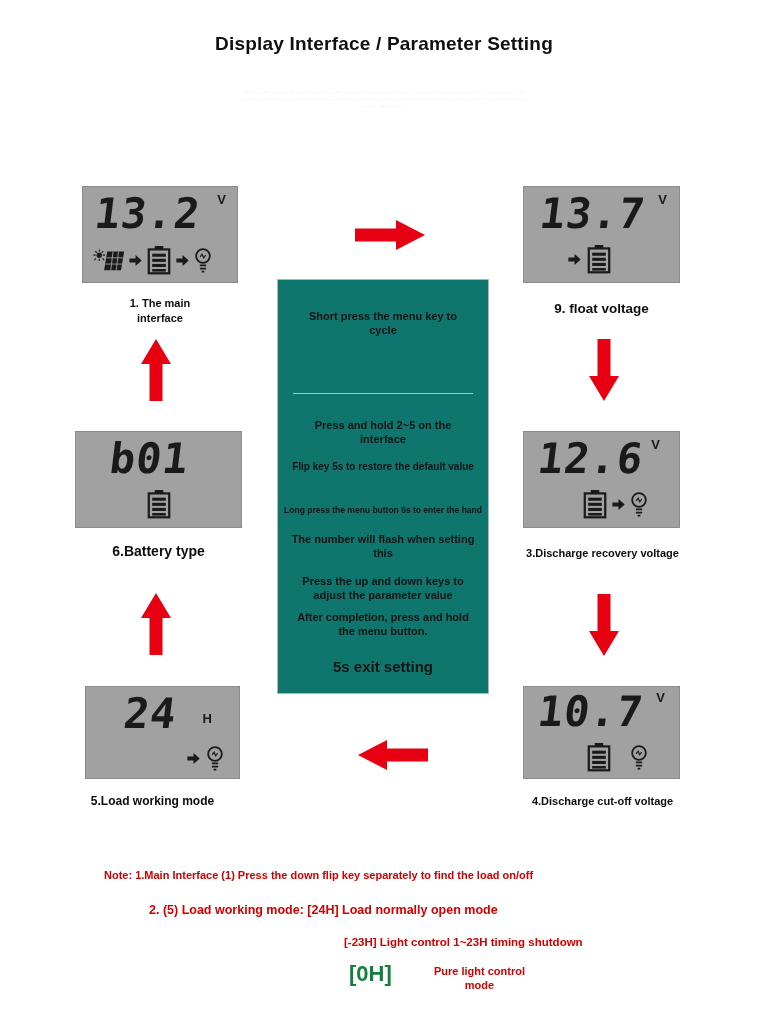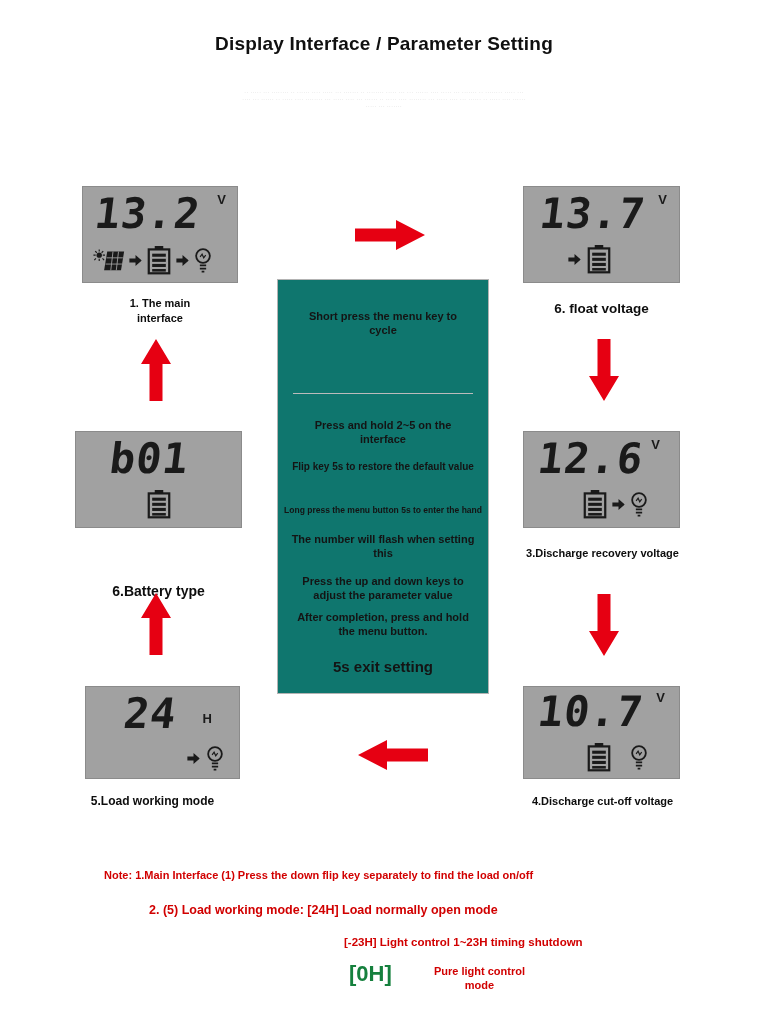--- a/index.html
+++ b/index.html
@@ -106,21 +106,21 @@
     <span class="unit" style="right:12px;top:5px;">V</span>
     <div class="iconrow" style="left:44px;bottom:8px;gap:5px;">
       <svg width="13" height="11" viewBox="0 0 16 14">
           <use href="#sym-arrow"></use>
         </svg>
       <svg width="26" height="29" viewBox="0 0 30 34">
           <use href="#sym-battery"></use>
         </svg>
     </div>
   </div>
-  <div class="plabel" style="left:523px;top:301px;width:157px;font-size:13.5px;">6. float voltage</div>
+  <div class="plabel" style="left:523px;top:301px;width:157px;font-size:13.5px;">9. float voltage</div>
 
   <div class="lcd" style="left:523px;top:431px;width:157px;height:97px;">
     <span class="digits" style="left:14px;top:6px;font-size:42px;">12.6</span>
     <span class="unit" style="right:19px;top:5px;">V</span>
     <div class="iconrow" style="left:58px;bottom:8px;gap:4px;">
       <svg width="26" height="29" viewBox="0 0 30 34">
           <use href="#sym-battery"></use>
         </svg>
       <svg width="13" height="11" viewBox="0 0 16 14">
           <use href="#sym-arrow"></use>
@@ -161,21 +161,21 @@
   <div class="plabel" style="left:75px;top:794px;width:155px;font-size:12px;">5.Load working mode</div>
 
   <div class="lcd" style="left:75px;top:431px;width:167px;height:97px;">
     <span class="digits" style="left:34px;top:6px;font-size:42px;">b01</span>
     <div class="iconrow" style="left:50%;transform:translateX(-50%);bottom:8px;">
       <svg width="26" height="29" viewBox="0 0 30 34">
           <use href="#sym-battery"></use>
         </svg>
     </div>
   </div>
-  <div class="plabel" style="left:75px;top:543px;width:167px;font-size:14px;margin-top:40px;">6.Battery type</div>
+  <div class="plabel" style="left:75px;top:543px;width:167px;font-size:14px;">6.Battery type</div>
 
   <svg class="flow" style="left:355px;top:220px;" width="70" height="30" viewBox="0 0 70 30">
       <use href="#sym-flow-right"></use>
     </svg>
   <svg class="flow" style="left:589px;top:339px;" width="30" height="62" viewBox="0 0 30 62">
       <use href="#sym-flow-down"></use>
     </svg>
   <svg class="flow" style="left:589px;top:594px;" width="30" height="62" viewBox="0 0 30 62">
       <use href="#sym-flow-down"></use>
     </svg>

